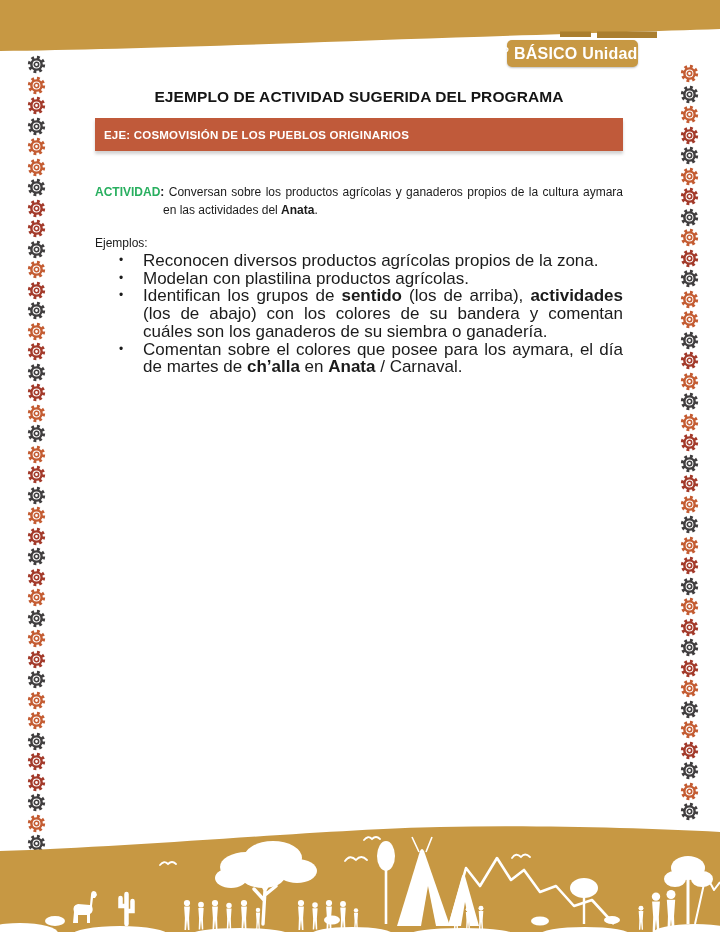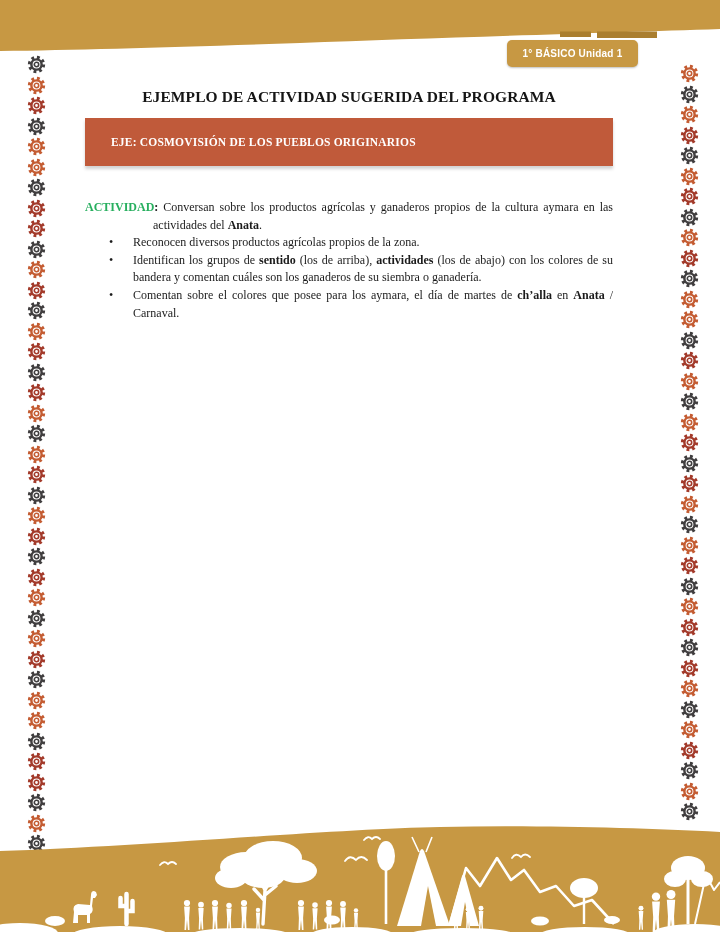--- a/index.html
+++ b/index.html
@@ -14,47 +14,47 @@
   body{font-family:"Liberation Sans",sans-serif;color:var(--ink);}
   .page{
     position:relative;width:720px;height:932px;background:#fff;
     overflow:hidden;outline:1px solid #c9c9c9;margin:0 auto;
   }
   
   .top-band{position:absolute;top:0;left:0;width:720px;height:70px;}
   .unit-badge{
     position:absolute;left:507px;top:40px;width:131px;height:27px;
     background:var(--gold);border-radius:5px;color:#fff;
-    font-size:10px;font-weight:bold;display:flex;align-items:center;justify-content:center;
+    font-size:16px;font-weight:bold;display:flex;align-items:center;justify-content:center;
     box-shadow:0 1px 2px rgba(0,0,0,.25);letter-spacing:.2px;white-space:nowrap;
   }
   
   .ornament{position:absolute;display:flex;flex-direction:column;gap:1.5px;}
   .ornament.left{left:27px;top:55px;}
   .ornament.right{left:680px;top:64px;}
   .motif{width:19px;height:19px;display:block;}
   
-  .content{position:absolute;left:85px;top:88px;width:528px;font-family:Liberation Serif, serif;}
+  .content{position:absolute;left:95px;top:88px;width:528px;}
   .page-title{
     font-size:15.5px;font-weight:bold;text-align:center;color:#151515;
     margin-bottom:12px;letter-spacing:.1px;
   }
   .eje-bar{
-    height:48px;background:var(--terra);color:#fff;font-weight:bold;
-    font-size:11.5px;display:flex;align-items:center;padding-left:26px;
+    height:33px;background:var(--terra);color:#fff;font-weight:bold;
+    font-size:11.5px;display:flex;align-items:center;padding-left:9px;
     box-shadow:0 3px 3px rgba(0,0,0,.18);letter-spacing:.2px;
   }
   .activity{
     margin-top:32px;font-size:12px;line-height:18px;text-align:justify;
     padding-left:68px;text-indent:-68px;
   }
   .activity .lbl{color:var(--green);font-weight:bold;}
   .activity .colon{font-weight:bold;color:var(--ink);}
   .ejemplos-label{margin-top:15px;font-size:12px;line-height:18px;}
-  ul.examples{list-style:none;margin:0;font-size:12px;line-height:17.7px;}
+  ul.examples{list-style:none;margin:0;font-size:17px;line-height:17.7px;}
   ul.examples li{
     position:relative;padding-left:48px;text-align:justify;
   }
   ul.examples li::before{
     content:"\2022";position:absolute;left:24px;top:0;font-size:12px;color:var(--ink);
   }
   b{font-weight:bold;}
   
   .footer-art{position:absolute;left:0;bottom:0;width:720px;height:112px;display:block;}
 </style>
@@ -460,23 +460,25 @@
     <div class="page-title">EJEMPLO DE ACTIVIDAD SUGERIDA DEL PROGRAMA</div>
 
     <div class="eje-bar">
       <span>EJE: COSMOVISIÓN DE LOS PUEBLOS ORIGINARIOS</span>
     </div>
 
     <p class="activity"><span class="lbl">ACTIVIDAD</span><span class="colon">:</span>
       <span><span>Conversan sobre los productos agrícolas y ganaderos propios de la cultura aymara en las actividades del </span><b>Anata</b><span>.</span></span>
     </p>
 
+    <div class="ejemplos-label">Ejemplos:</div>
 
     <ul class="examples">
         <li><span>Reconocen diversos productos agrícolas propios de la zona.</span></li>
+        <li><span>Modelan con plastilina productos agrícolas.</span></li>
         <li><span>Identifican los grupos de </span><b>sentido</b><span> (los de arriba), </span><b>actividades</b><span> (los de abajo) con los colores de su bandera y comentan cuáles son los ganaderos de su siembra o ganadería.</span></li>
         <li><span>Comentan sobre el colores que posee para los aymara, el día de martes de </span><b>ch’alla</b><span> en </span><b>Anata</b><span> / Carnaval.</span></li>
       </ul>
   </div>
 
   <svg class="footer-art" viewBox="0 0 720 112" preserveAspectRatio="none">
     <defs>
       <g id="sil-person">
         <circle cx="0" cy="-21" r="3.1"></circle>
         <path d="M-2.9,-17.5 L2.9,-17.5 L2.1,-6 L2.5,6 L0.9,6 L0,-4 L-0.9,6 L-2.5,6 L-2.1,-6 Z"></path>

